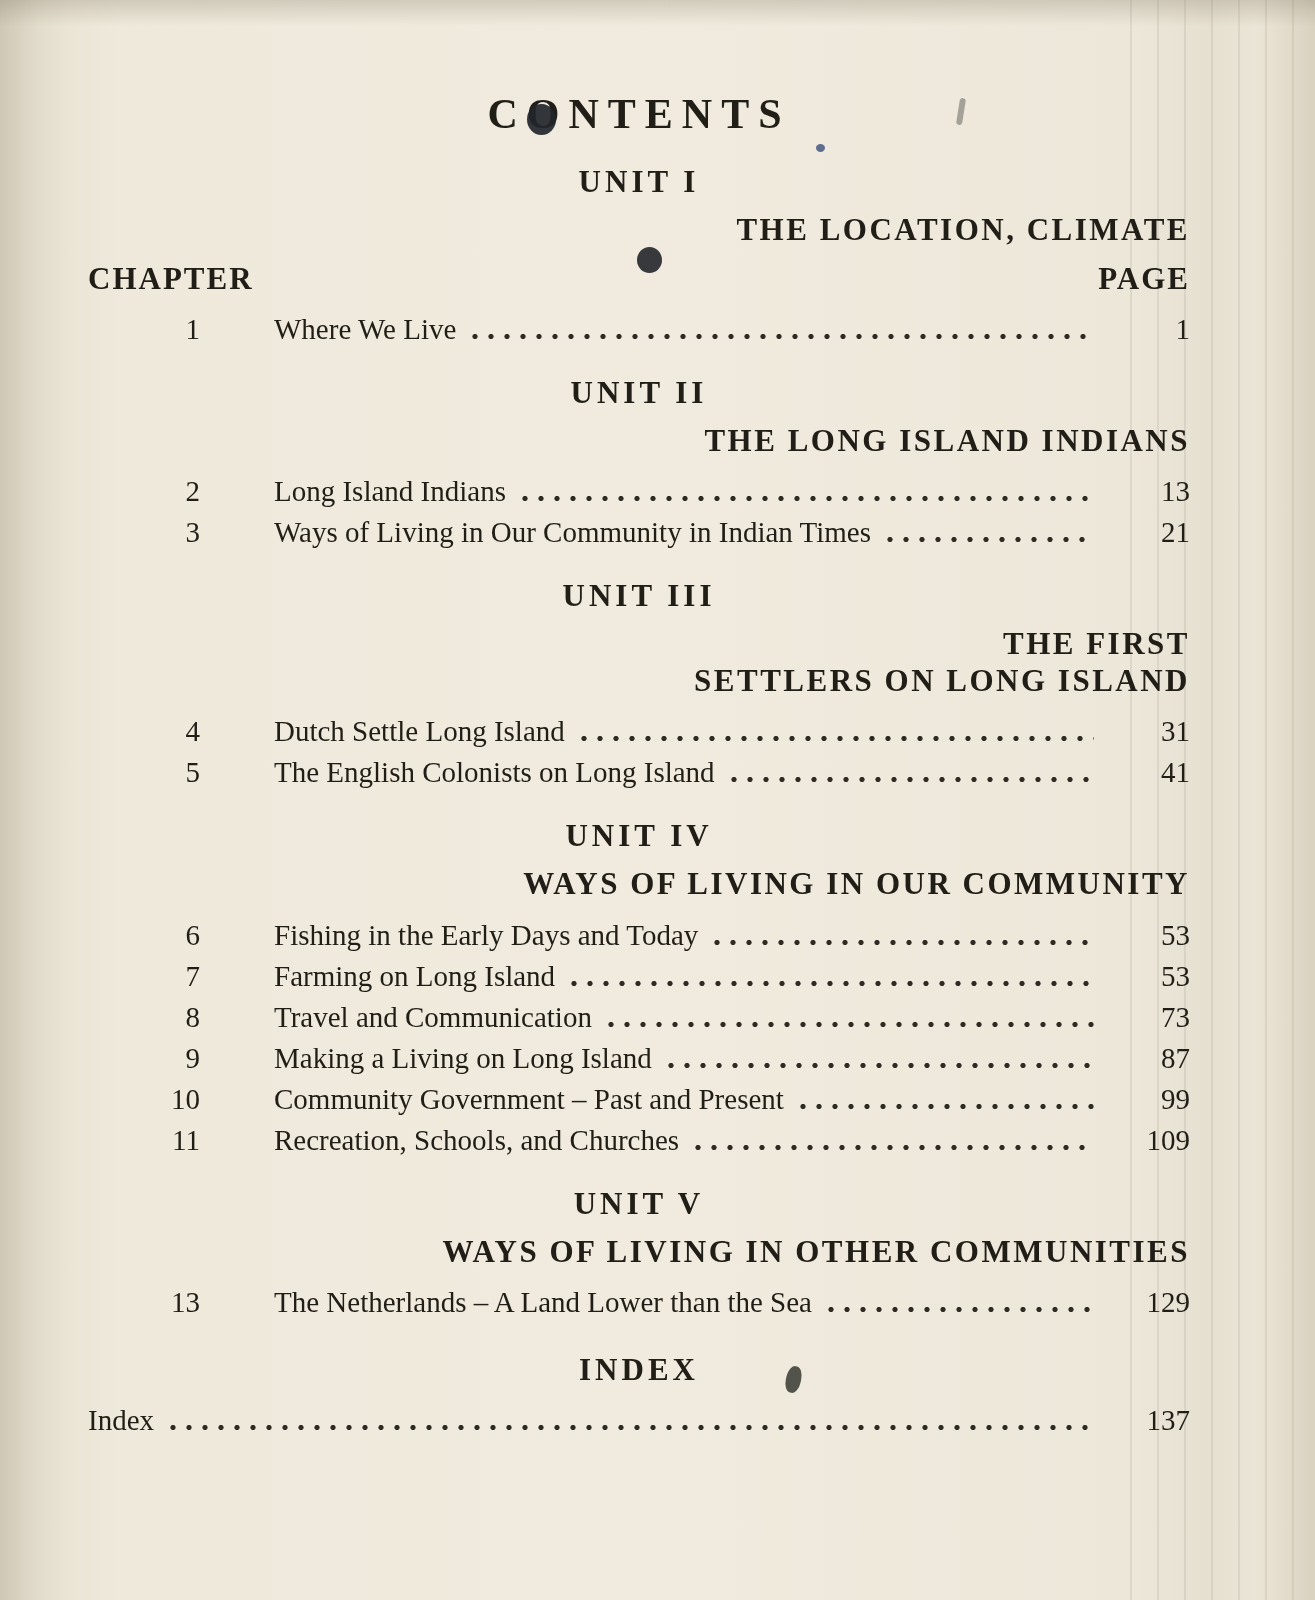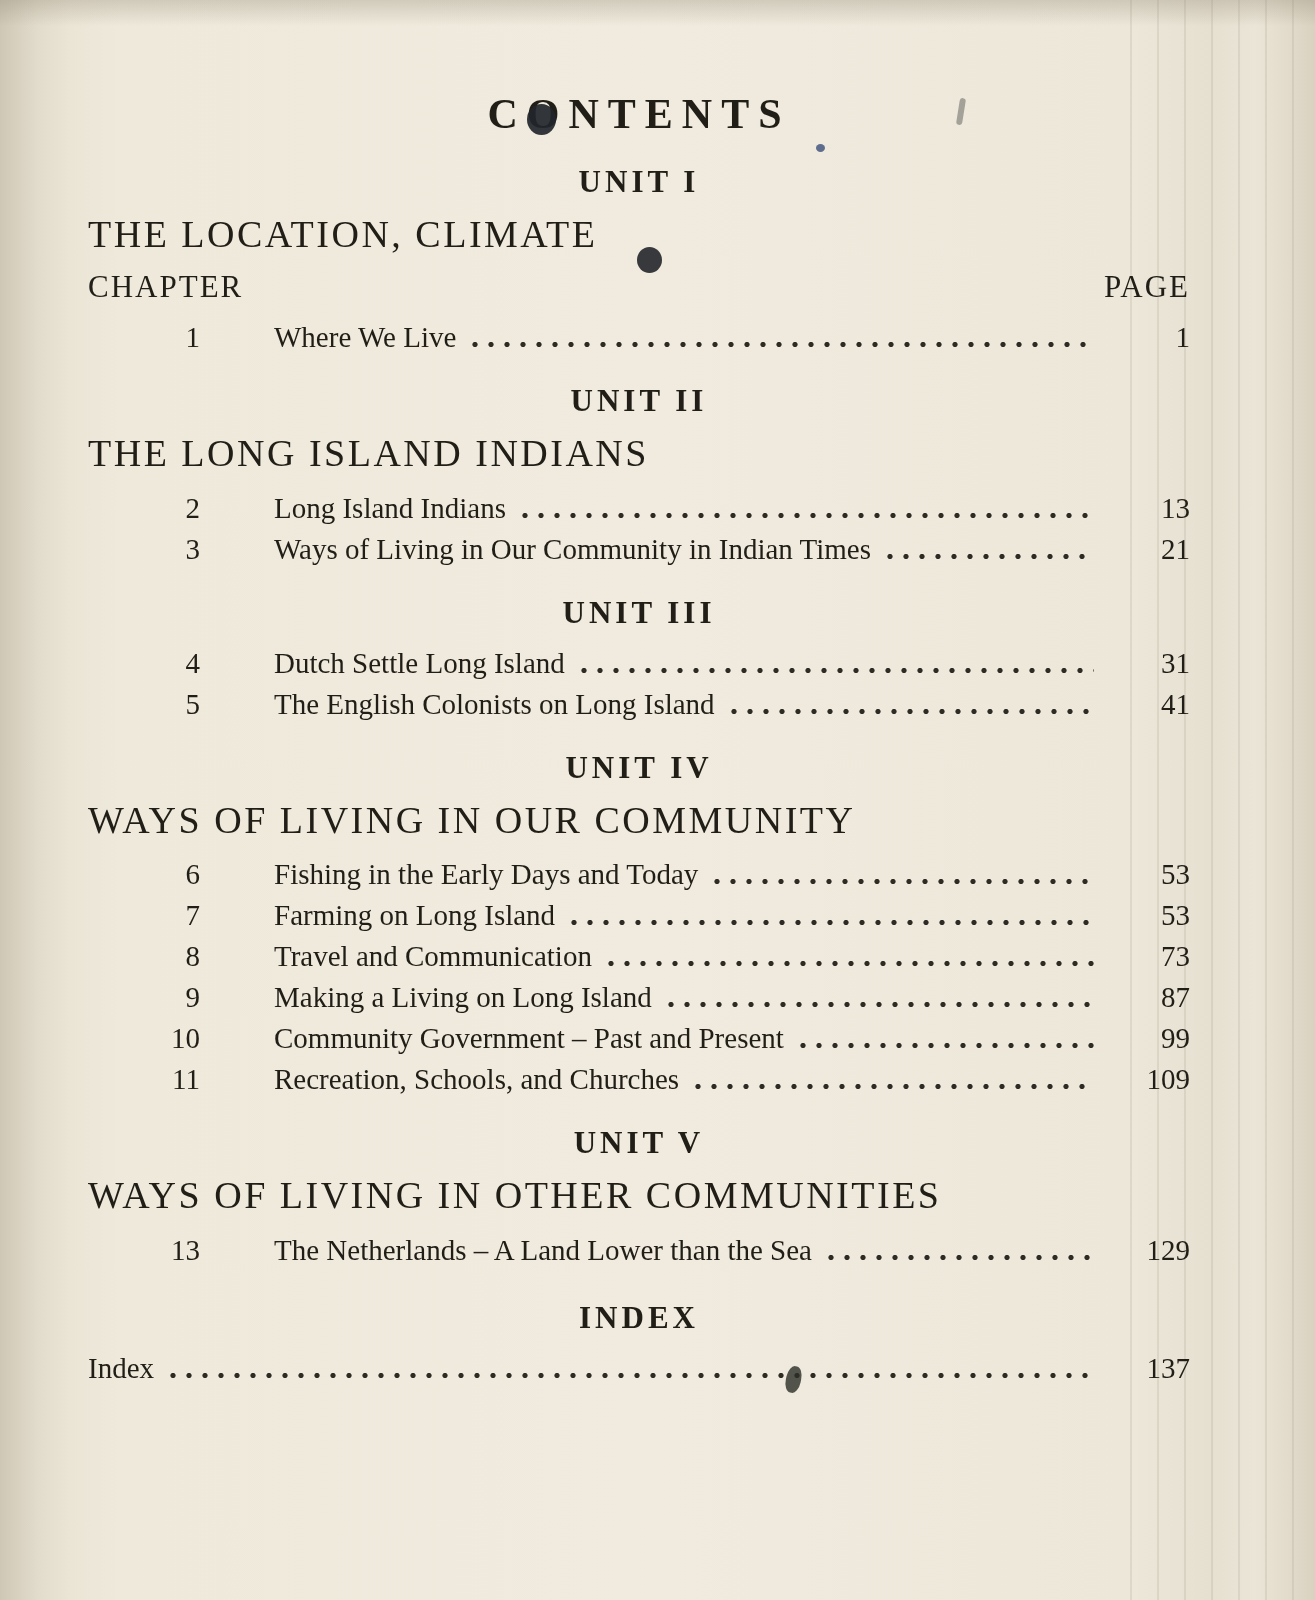--- a/index.html
+++ b/index.html
@@ -33,27 +33,27 @@
     text-align:center;
     font-size:42px;font-weight:bold;letter-spacing:9px;
   }
   .unit-label{
     text-align:center;
     font-weight:bold;
     font-size:31px;letter-spacing:4px;
     margin:26px 0 12px 0;
   }
   .unit-title{
-    text-align:left;
-    font-weight:normal;font-size:38px;letter-spacing:2.5px;
+    text-align:right;
+    font-weight:bold;font-size:31px;letter-spacing:2.5px;
     line-height:1.18;margin:0 0 12px 0;
   }
   .header-row{
     display:flex;justify-content:space-between;align-items:baseline;
-    font-weight:normal;font-size:31px;letter-spacing:2px;
+    font-weight:bold;font-size:31px;letter-spacing:2px;
     margin:2px 0 12px 0;
   }
   .row{
     display:flex;align-items:baseline;
     font-size:29px;line-height:40px;
     margin:1px 0;
   }
   .num{
     width:112px;flex:0 0 112px;text-align:right;
   }
@@ -116,20 +116,24 @@
       <span class="pg">13</span>
     </div>
     <div class="row">
       <span class="num">3</span>
       <span class="entry-title">Ways of Living in Our Community in Indian Times</span>
       <span class="leader"></span>
       <span class="pg">21</span>
     </div>
 
     <div class="unit-label">UNIT III</div>
+    <div class="unit-title">
+      <span>THE FIRST</span><br>
+      <span>SETTLERS ON LONG ISLAND</span>
+    </div>
     <div class="row">
       <span class="num">4</span>
       <span class="entry-title">Dutch Settle Long Island</span>
       <span class="leader"></span>
       <span class="pg">31</span>
     </div>
     <div class="row">
       <span class="num">5</span>
       <span class="entry-title">The English Colonists on Long Island</span>
       <span class="leader"></span>

